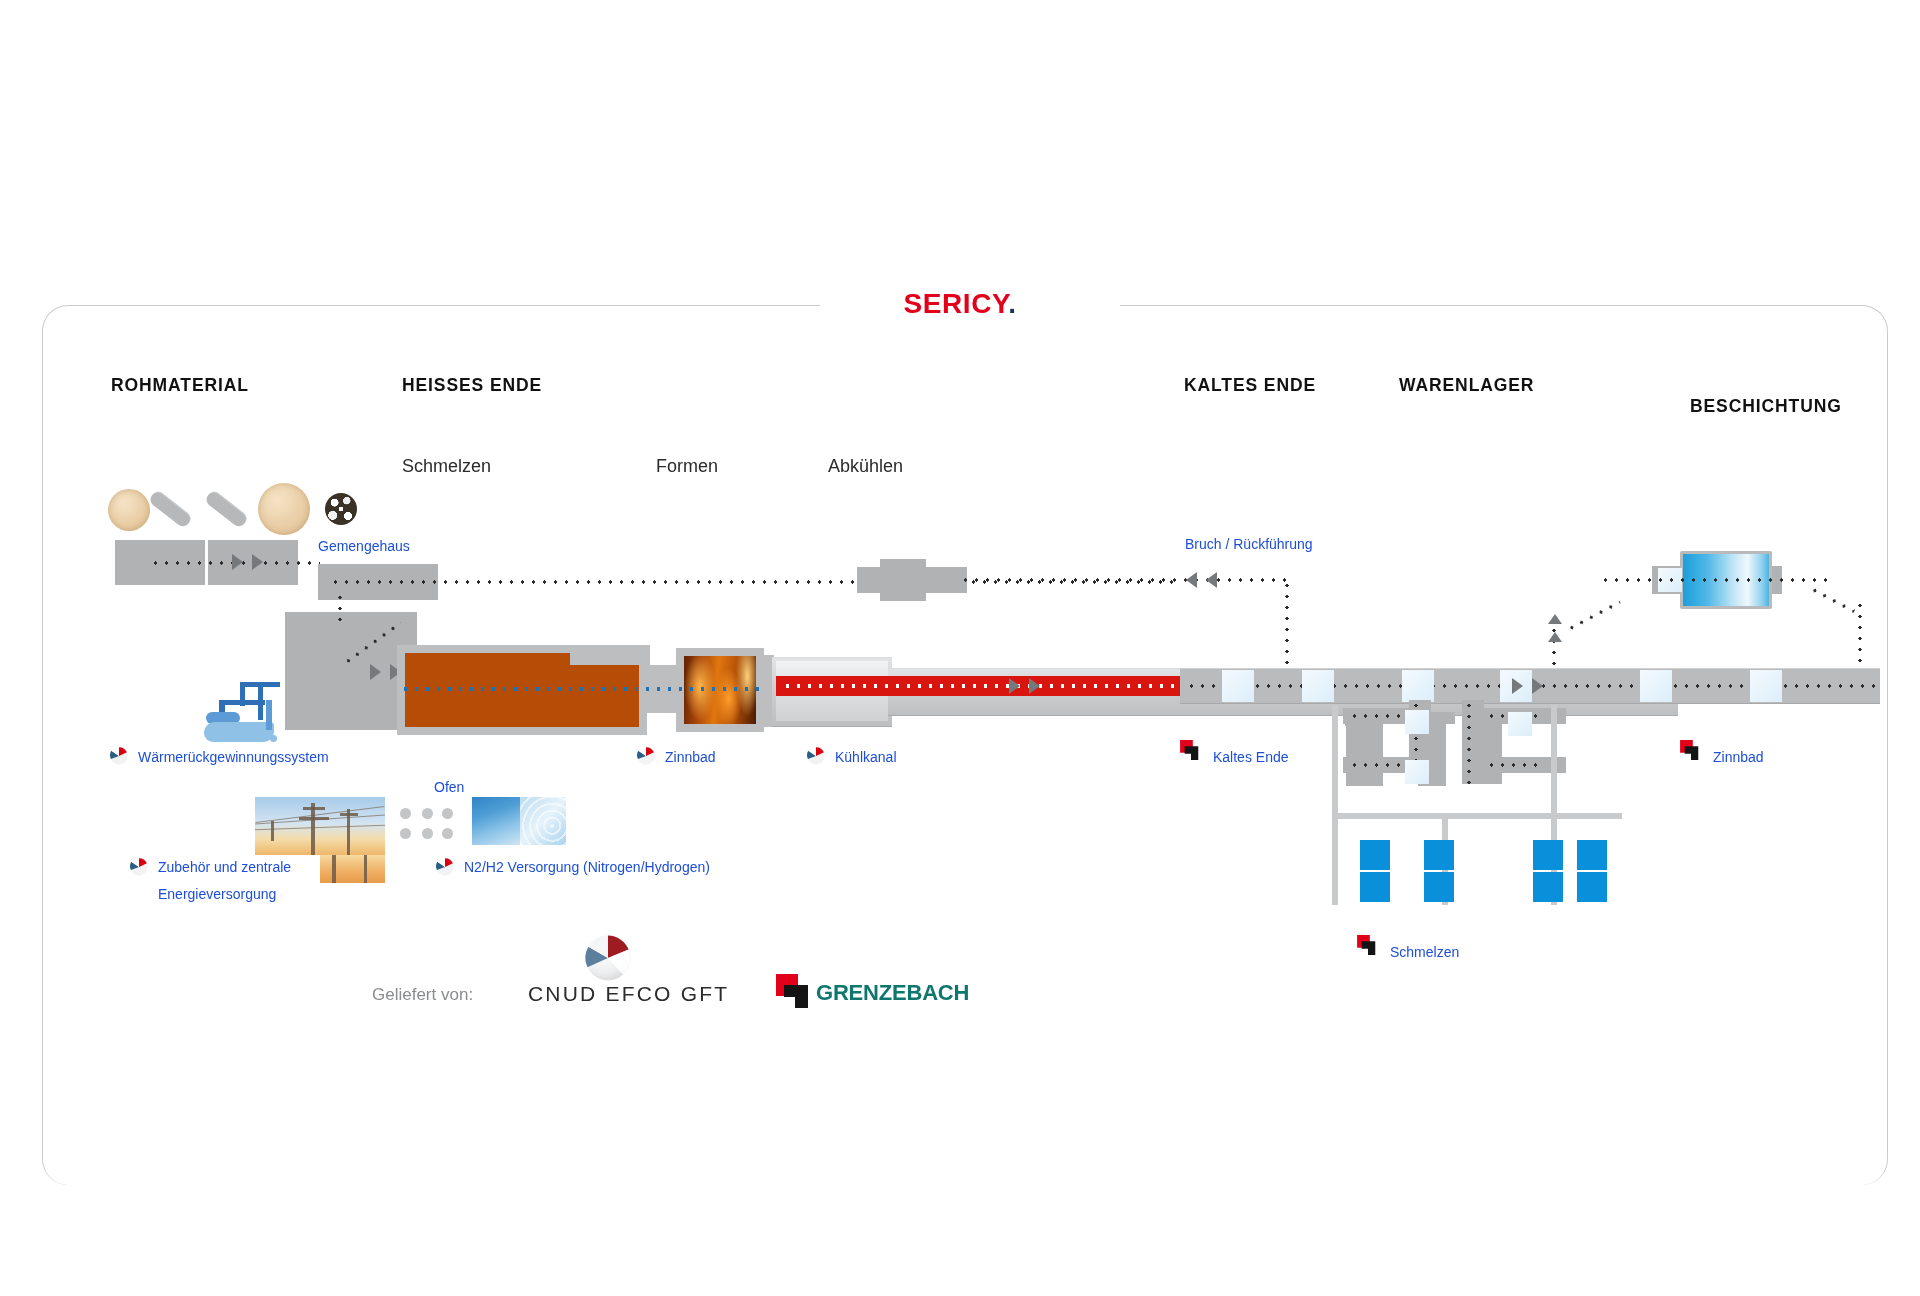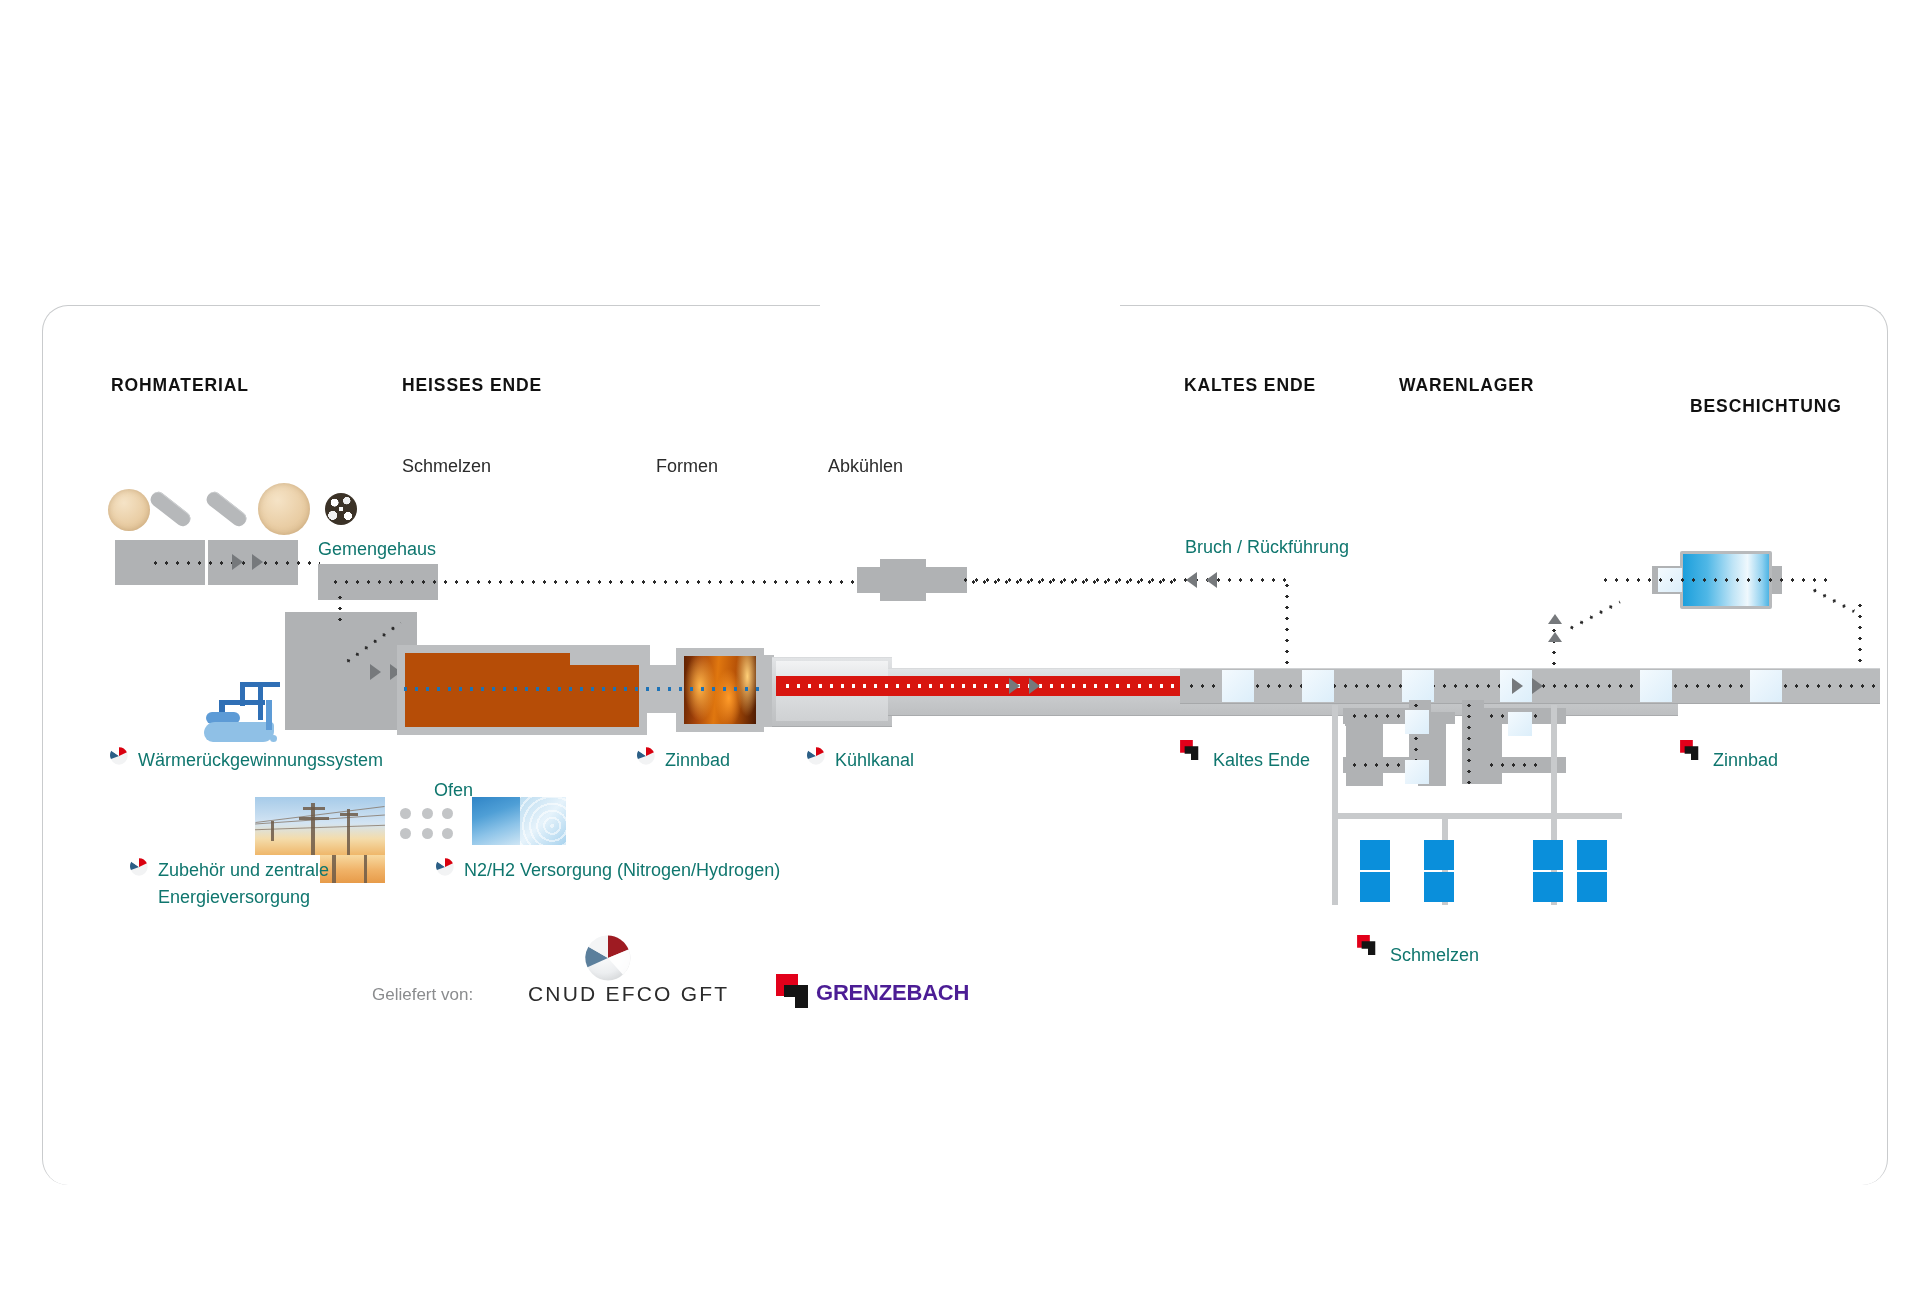--- a/index.html
+++ b/index.html
@@ -29,21 +29,21 @@
 
   
   .sec-head{
     position:absolute;font-size:17.5px;font-weight:bold;letter-spacing:.9px;
     color:#111;white-space:nowrap;
   }
   .stage-label{
     position:absolute;font-size:18px;color:#2b2b2b;white-space:nowrap;
   }
   .inline-label{
-    position:absolute;font-size:18px;color:#0f766e;white-space:nowrap;line-height:1.35;
+    position:absolute;font-size:14px;color:#1d4ed8;white-space:nowrap;line-height:1.35;
   }
 
   
   .gray-box{position:absolute;background:#b0b2b4;}
   .gray-box.lt{background:#bcbec0;}
   .conveyor{
     position:absolute;background:#b9bbbd;
     box-shadow:inset 0 1px 0 #cfd1d3, inset 0 -1px 0 #a6a8aa;
   }
   .rail{position:absolute;background:#c8cacc;}
@@ -194,32 +194,35 @@
   
   .supplied{
     position:absolute;font-size:17px;color:#8a8c8e;white-space:nowrap;
   }
   .cnud{
     position:absolute;font-size:21px;letter-spacing:2.2px;color:#2b2b2b;
     font-family:"Liberation Sans", sans-serif;white-space:nowrap;
   }
   .grz-text{
     position:absolute;font-size:22px;font-weight:bold;letter-spacing:-.2px;
-    color:#4c1d95;white-space:nowrap;
+    color:#0f766e;white-space:nowrap;
   }
   .grz-mark{position:absolute;width:38px;height:34px;}
   .cnud-pie{position:absolute;width:56px;height:56px;}
 </style>
 </head>
 <body>
 
 <div class="canvas">
 
   <div class="frame"></div>
   <div class="frame-mask"></div>
+  <div class="title">
+    <span>SERICY</span><span class="dot">.</span>
+  </div>
 
   <div class="sec-head" style="left:111px;top:375px;">ROHMATERIAL</div>
   <div class="sec-head" style="left:402px;top:375px;">HEISSES ENDE</div>
   <div class="sec-head" style="left:1184px;top:375px;">KALTES ENDE</div>
   <div class="sec-head" style="left:1399px;top:375px;">WARENLAGER</div>
   <div class="sec-head" style="left:1690px;top:396px;">BESCHICHTUNG</div>
 
   <div class="stage-label" style="left:402px;top:456px;">Schmelzen</div>
   <div class="stage-label" style="left:656px;top:456px;">Formen</div>
   <div class="stage-label" style="left:828px;top:456px;">Abkühlen</div>

